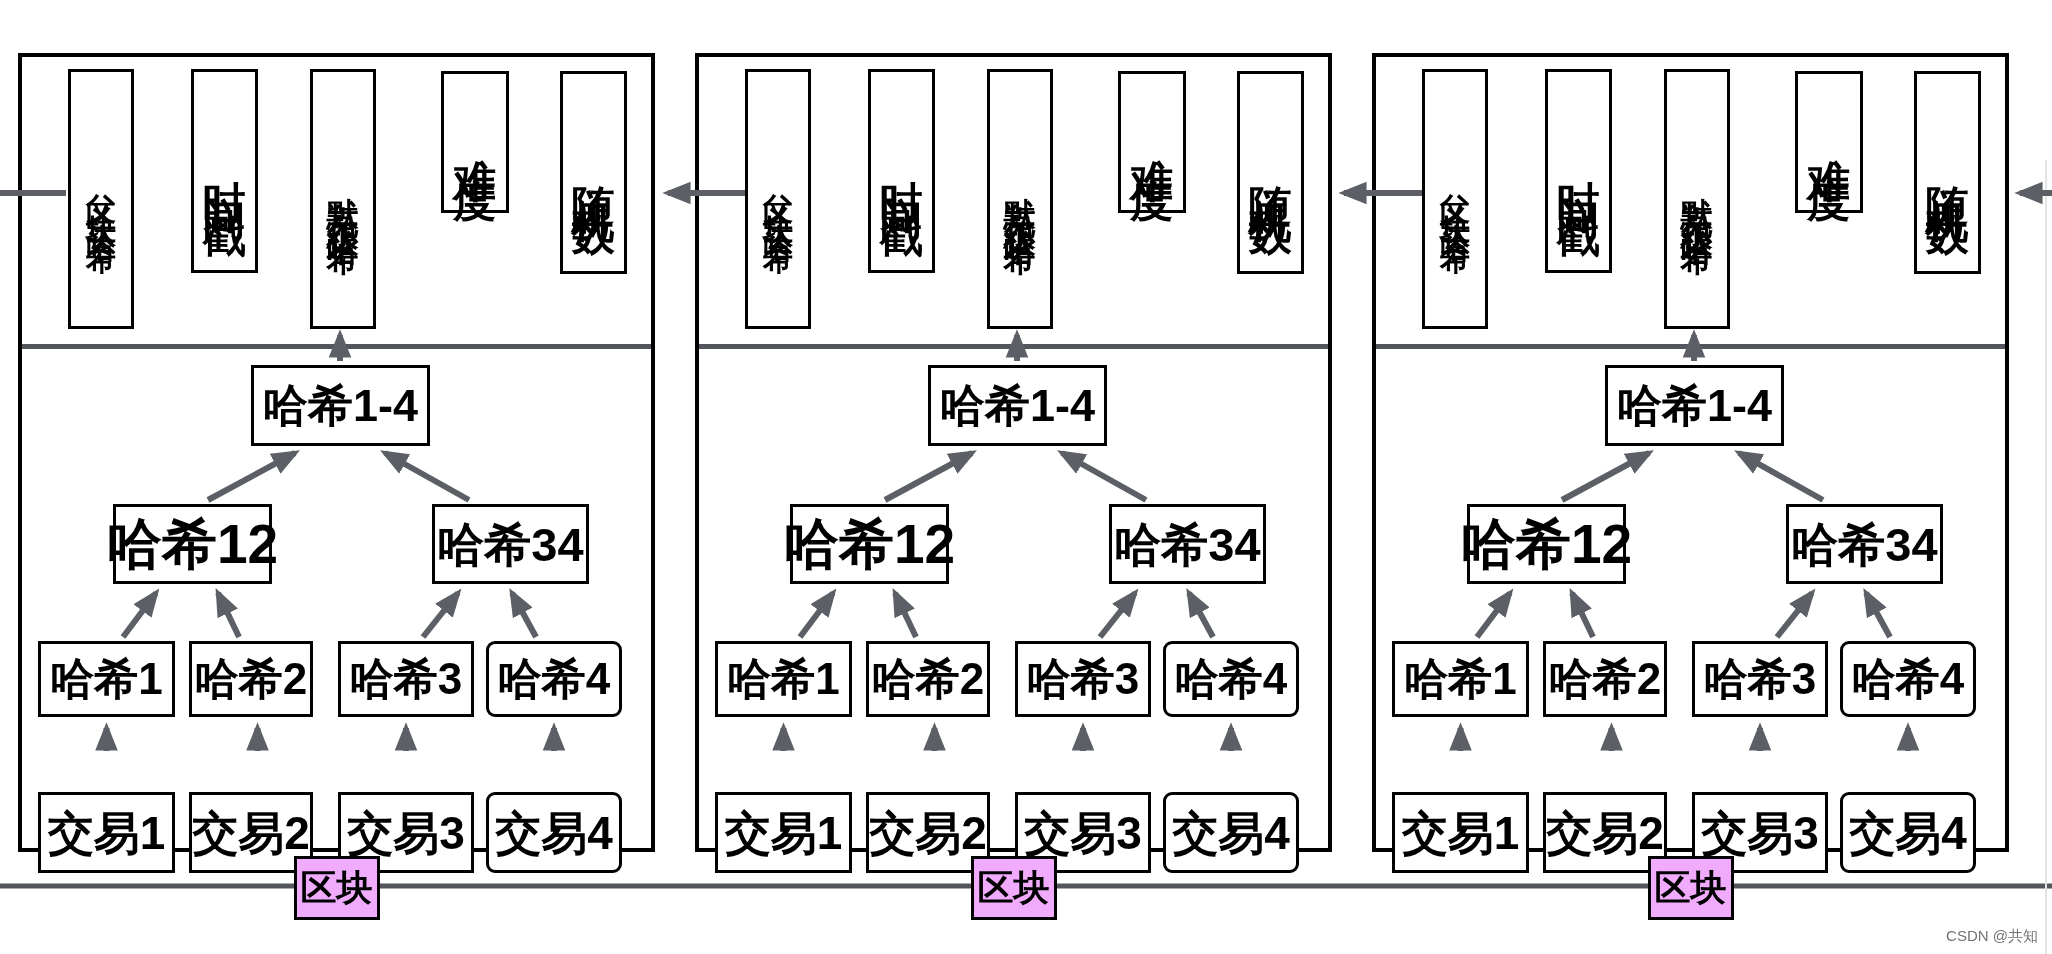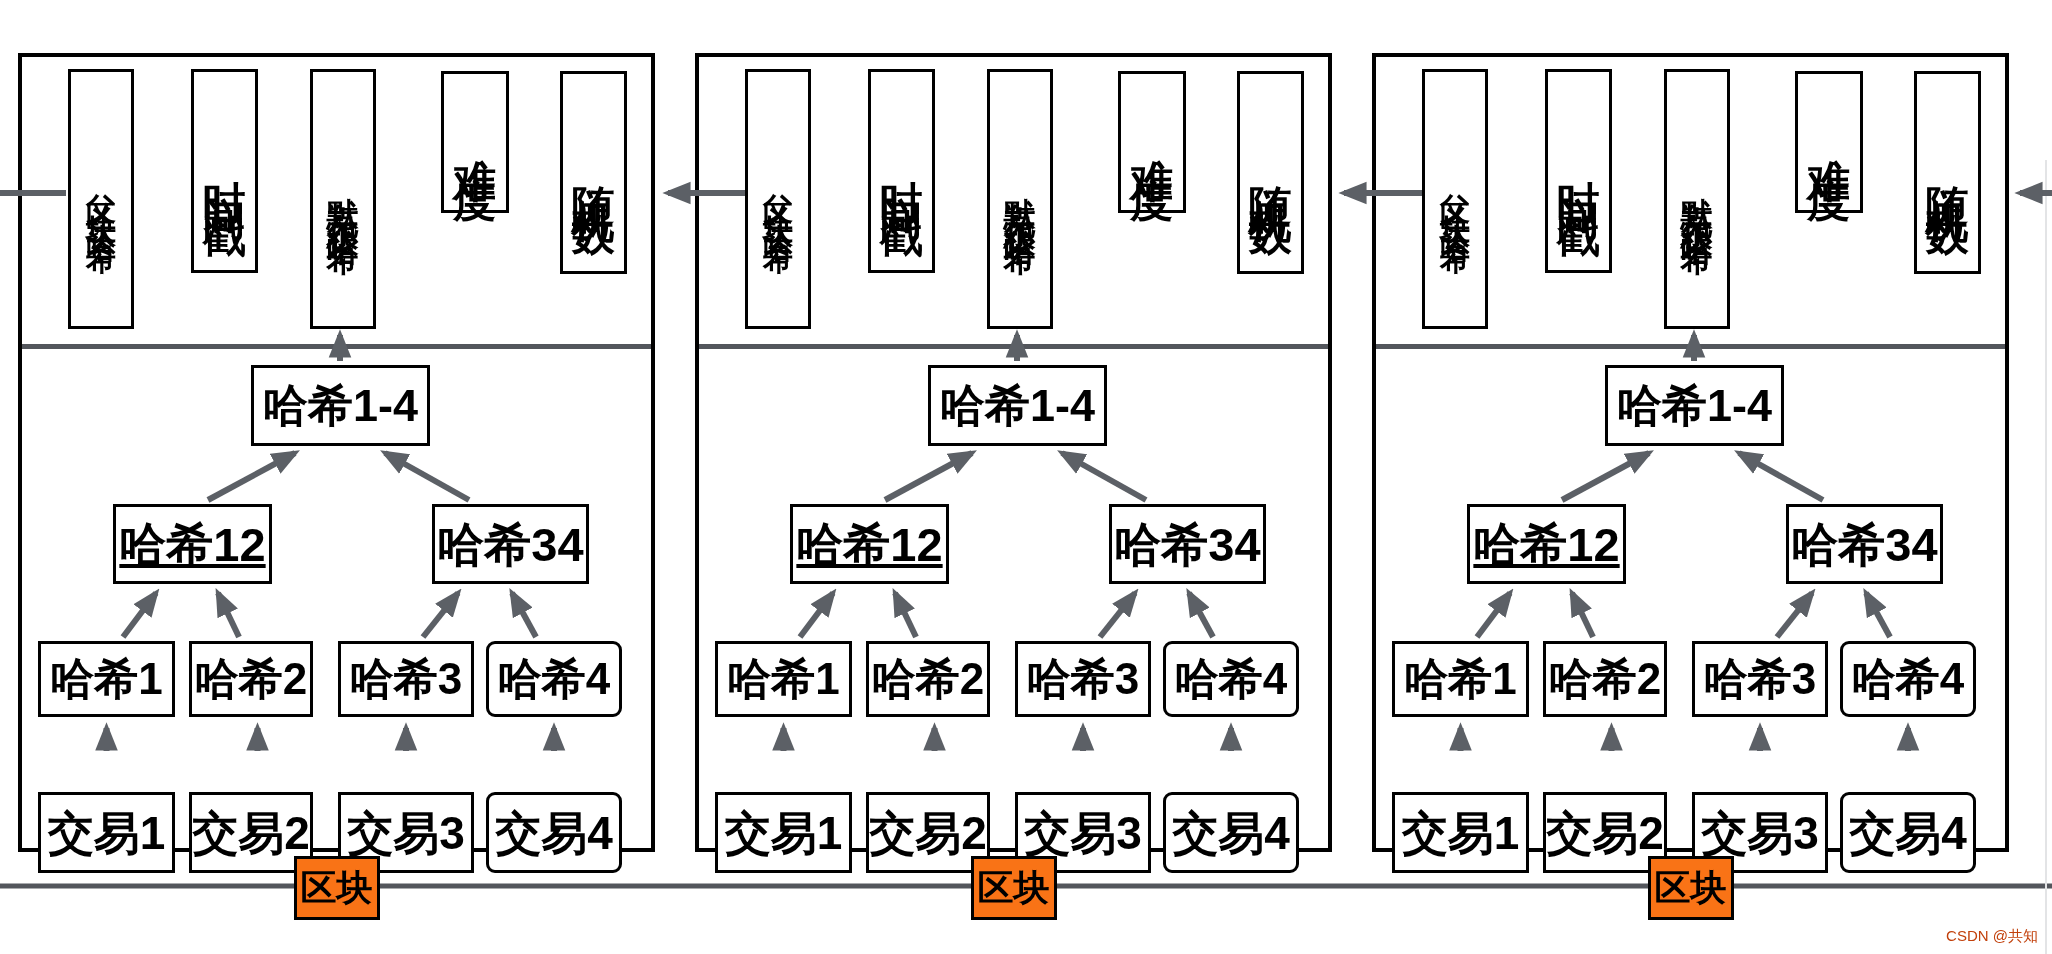--- a/index.html
+++ b/index.html
@@ -22,31 +22,31 @@
   
   .vfield{writing-mode:vertical-rl;text-orientation:upright;}
   .f0{left:46px;top:12px;width:66px;height:260px;font-size:30px;letter-spacing:10px;}
   .f1{left:169px;top:12px;width:67px;height:204px;font-size:43px;letter-spacing:17px;}
   .f2{left:288px;top:12px;width:66px;height:260px;font-size:32px;letter-spacing:9px;}
   .f3{left:419px;top:14px;width:68px;height:142px;font-size:43px;letter-spacing:17px;}
   .f4{left:538px;top:14px;width:67px;height:203px;font-size:43px;letter-spacing:14px;}
   .divider{position:absolute;left:0;right:0;top:287px;height:5px;background:#53565c;}
   
   .rootbox{left:229px;top:308px;width:179px;height:81px;font-size:45px;}
-  .mid0{left:91px;top:447px;width:159px;height:80px;font-size:47px;text-decoration:underline;}
+  .mid0{left:91px;top:447px;width:159px;height:80px;font-size:55px;}
   .mid1{left:385px;top:447px;width:157px;height:80px;font-size:47px;margin-left:25px;}
   .leaf,.tx{height:76px;font-size:44px;}
   .tx{top:735px;height:81px;font-size:46px;}
   .leaf{top:584px;}
   .c0{left:16px;width:137px;} .c1{left:167px;width:124px;}
   .c2{left:316px;width:136px;} .c3{left:464px;width:136px;border-radius:9px;}
   .arrows{position:absolute;left:0;top:0;width:629px;height:791px;pointer-events:none;}
   .blocktag{
     position:absolute;left:50%;transform:translateX(-50%);top:799px;
-    width:86px;height:64px;border:3px solid #000;background:#f97316;box-sizing:border-box;
+    width:86px;height:64px;border:3px solid #000;background:#f0abfc;box-sizing:border-box;
     display:flex;align-items:center;justify-content:center;
     font-size:36px;font-weight:600;
   }
   .watermark{
     position:absolute;right:14px;bottom:8px;
     font-size:15px;font-weight:400;
   }
 </style>
 </head>
 <body>
@@ -185,21 +185,21 @@
       <marker id="ah" viewBox="0 0 10 8" markerWidth="4.7" markerHeight="4" refX="8" refY="4" orient="auto" markerUnits="strokeWidth">
         <path d="M0,0 L10,4 L0,8 z" fill="#5c6066"></path>
       </marker>
     </defs>
     <line x1="0" y1="193" x2="66" y2="193" stroke="#5c6066" stroke-width="6"></line>
     <line x1="745" y1="193" x2="668" y2="193" stroke="#5c6066" stroke-width="6" marker-end="url(#ah)"></line>
     <line x1="1422" y1="193" x2="1344" y2="193" stroke="#5c6066" stroke-width="6" marker-end="url(#ah)"></line>
     <line x1="2052" y1="193" x2="2020" y2="193" stroke="#5c6066" stroke-width="6" marker-end="url(#ah)"></line>
   </svg>
 
-  <div class="watermark" style="color: #c2410c;">CSDN @共知</div>
+  <div class="watermark" style="color: #737373;">CSDN @共知</div>
 </div>
 
 <style>
   .al{stroke:#5c6066;stroke-width:6;marker-end:url(#ah2);}
 </style>
 <svg width="0" height="0" style="position:absolute">
   <defs>
     <marker id="ah2" viewBox="0 0 10 8" markerWidth="4.7" markerHeight="4" refX="8" refY="4" orient="auto" markerUnits="strokeWidth">
       <path d="M0,0 L10,4 L0,8 z" fill="#5c6066"></path>
     </marker>

